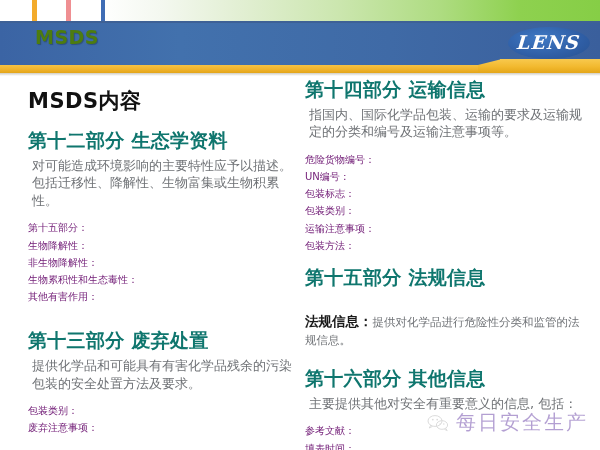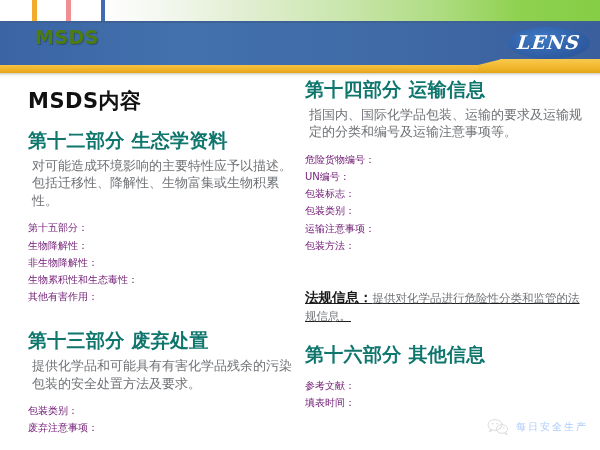--- a/index.html
+++ b/index.html
@@ -163,21 +163,20 @@
     color: #701a75;
     line-height: 1.72;
     white-space: nowrap;
   }
 
   .inline-block {
     margin-top: 22px;
     font-size: 12.5px;
     color: #1f1f1f;
     line-height: 1.4;
-    text-decoration: underline;
   }
   .inline-block .lead {
     font-weight: bold;
     font-size: 13.5px;
     color: #1a1a1a;
   }
   .inline-block .tail {
     color: #6f7276;
     font-size: 11.5px;
   }
@@ -193,22 +192,22 @@
     display: flex;
     align-items: center;
     gap: 7px;
     opacity: 0.42;
   }
   .watermark .wm-icon {
     width: 22px; height: 18px;
     position: relative;
   }
   .watermark .wm-text {
-    font-size: 10px;
-    color: #3b82f6;
+    font-size: 20px;
+    color: #4c1d95;
     letter-spacing: 2px;
   }
 </style>
 </head>
 <body>
 
 <div class="top-strip">
   <div class="tick orange"></div>
   <div class="tick pink"></div>
   <div class="tick blue"></div>
@@ -271,29 +270,31 @@
         <li>包装标志：</li>
         <li>包装类别：</li>
         <li>运输注意事项：</li>
         <li>包装方法：</li>
       </ul>
     </div>
 
     <div class="gap-sm"></div>
 
     <div>
+      <div class="section-head">第十五部分 法规信息</div>
       <div class="inline-block">
         <span class="lead">法规信息：</span><span class="tail">提供对化学品进行危险性分类和监管的法规信息。</span>
       </div>
     </div>
 
     <div class="gap-md"></div>
 
     <div>
       <div class="section-head">第十六部分 其他信息</div>
+      <div class="section-desc">主要提供其他对安全有重要意义的信息, 包括：</div>
       <ul class="field-list">
         <li>参考文献：</li>
         <li>填表时间：</li>
 
       </ul>
     </div>
 
   </div>
 
 </div>

